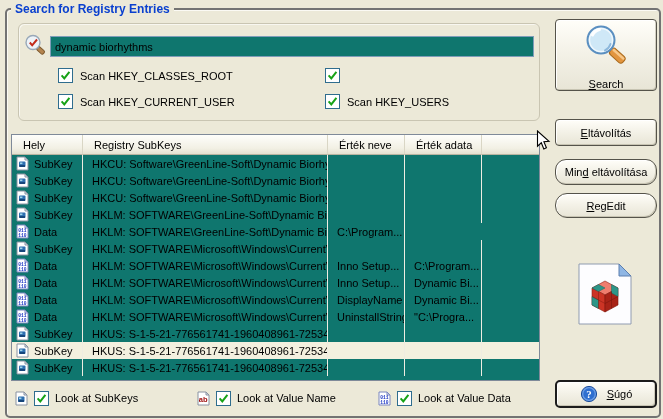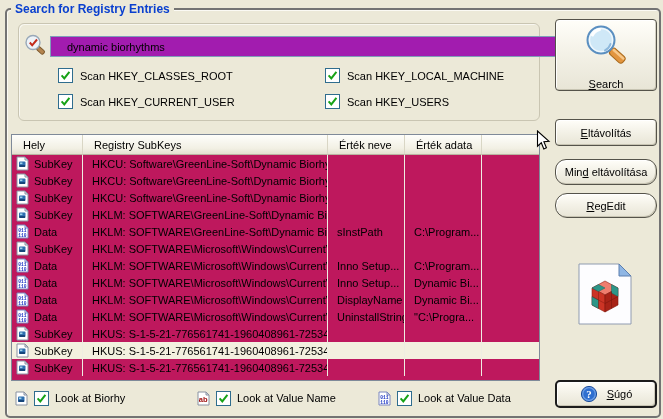--- a/index.html
+++ b/index.html
@@ -9,39 +9,39 @@
   
   .groupbox{position:absolute;left:5px;top:8px;width:652px;height:406px;
             border:2px solid #737373;border-radius:5px;box-shadow:inset 1px 1px 0 #fbfaf4;}
   .groupbox-title{position:absolute;top:-8px;left:4px;background:var(--window_bg,#ece9d8);
             padding:0 4px;font-weight:bold;font-size:12px;color:var(--title,#0a40cf);}
   
   .search-panel{position:absolute;left:11px;top:13px;width:520px;height:96px;
             border:1px solid #c9c5b2;border-radius:6px;box-shadow:inset 1px 1px 0 #f8f7f0;}
   .mag-small{position:absolute;left:4px;top:9px;width:24px;height:24px;}
   .search-input{position:absolute;left:31px;top:12px;width:474px;height:15px;
-            border:1px solid #7f9db9;background:#a21caf;font:11px "Liberation Sans",sans-serif;
-            padding:2px 16px;outline:none;}
+            border:1px solid #7f9db9;background:#0f766e;font:11px "Liberation Sans",sans-serif;
+            padding:2px 4px;outline:none;}
   .scan-item{position:absolute;display:flex;align-items:center;gap:7px;height:15px;}
   .scan-item:nth-child(1){left:39px;top:44px;}
   .scan-item:nth-child(2){left:306px;top:44px;}
   .scan-item:nth-child(3){left:39px;top:70px;}
   .scan-item:nth-child(4){left:306px;top:70px;}
   
   .cb{width:13px;height:13px;background:#fff;border:1px solid #2f6d8e;display:inline-flex;
       align-items:center;justify-content:center;flex:0 0 auto;}
   
   .table{position:absolute;left:4px;top:124px;width:527px;height:245px;background:#fff;
          border:1px solid #7f8a99;display:flex;flex-direction:column;overflow:hidden;}
   .thead{display:flex;height:20px;flex:0 0 auto;}
   .th{display:flex;align-items:center;padding-left:11px;box-sizing:border-box;
       background:linear-gradient(180deg,#fefefb,#f2f0e4 70%,#e4e1d0);
       border-bottom:1px solid var(--header_border,#b8b4a1);
       border-right:1px solid #d9d6c5;white-space:nowrap;overflow:hidden;}
-  .tbody{flex:1;background:#be185d;}
+  .tbody{flex:1;background:#0f766e;}
   .tr{display:flex;height:17px;align-items:stretch;}
   .tr.hl{background:var(--highlight,#f3f0df);}
   .td{display:flex;align-items:center;box-sizing:border-box;border-right:1px solid #efede2;
       white-space:nowrap;overflow:hidden;}
   .c0{width:71px;}.c1{width:245px;}.c2{width:77px;}.c3{width:77px;}.c4{flex:1;border-right:none;}
   .td.c0{padding-left:4px;gap:5px;}
   .td.c1,.td.c2,.td.c3{padding-left:9px;}
   
   .look-group{position:absolute;top:379px;height:18px;display:flex;align-items:center;gap:6px;}
   .look-group:nth-of-type(1){left:8px;}
@@ -91,21 +91,20 @@
               </svg>
             </span>
             <span class="cb-label">Scan HKEY_CLASSES_ROOT</span>
           </div>
           <div class="scan-item">
             <span class="cb">
               <svg width="11" height="11" viewBox="0 0 11 11">
                 <path d="M1.6 5.4 L4.3 8.4 L9.4 1.9" fill="none" stroke="var(--check,#16a216)" stroke-width="2"></path>
               </svg>
             </span>
-            <span class="cb-label">Scan HKEY_LOCAL_MACHINE</span>
           </div>
           <div class="scan-item">
             <span class="cb">
               <svg width="11" height="11" viewBox="0 0 11 11">
                 <path d="M1.6 5.4 L4.3 8.4 L9.4 1.9" fill="none" stroke="var(--check,#16a216)" stroke-width="2"></path>
               </svg>
             </span>
             <span class="cb-label">Scan HKEY_CURRENT_USER</span>
           </div>
           <div class="scan-item">
@@ -206,21 +205,20 @@
                 <svg width="13" height="15" viewBox="0 0 13 15">
                   <path d="M1 1 h8 l3 3 v10 h-11 z" fill="#fff" stroke="#7a86c0"></path>
                   <path d="M9 1 l3 3 h-3 z" fill="#dde3f2" stroke="#7a86c0"></path>
                   <text x="2.2" y="8.2" font-family="Liberation Mono, monospace" font-size="4.6" font-weight="bold" fill="#1c35c4">011</text>
                   <text x="2.2" y="13" font-family="Liberation Mono, monospace" font-size="4.6" font-weight="bold" fill="#1c35c4">110</text>
                 </svg>
               </span>
               <span>Data</span>
             </div>
             <div class="td c1">HKLM: SOFTWARE\GreenLine-Soft\Dynamic Bior...</div>
-            <div class="td c2">sInstPath</div>
             <div class="td c3">C:\Program...</div>
             <div class="td c4"></div>
           </div>
           <div class="tr">
             <div class="td c0">
               <span style="display:inline-flex">
                 <svg width="13" height="15" viewBox="0 0 13 15">
                   <path d="M1 1 h8 l3 3 v10 h-11 z" fill="#fff" stroke="#8a93a2"></path>
                   <path d="M9 1 l3 3 h-3 z" fill="#dce4ee" stroke="#8a93a2"></path>
                   <rect x="3" y="5.5" width="6.5" height="5.5" rx="1" fill="#2e6fb0"></rect>
@@ -369,21 +367,21 @@
               <rect x="3" y="5.5" width="6.5" height="5.5" rx="1" fill="#2e6fb0"></rect>
               <rect x="4" y="6.5" width="2.4" height="1.6" fill="#9fd4e8"></rect>
               <rect x="3.4" y="9.2" width="5.6" height="1.6" fill="#123c6e"></rect>
             </svg>
           </span>
           <span class="cb">
             <svg width="11" height="11" viewBox="0 0 11 11">
               <path d="M1.6 5.4 L4.3 8.4 L9.4 1.9" fill="none" stroke="var(--check,#16a216)" stroke-width="2"></path>
             </svg>
           </span>
-          <span class="look-label">Look at Biorhy</span>
+          <span class="look-label">Look at SubKeys</span>
         </div>
         <div class="look-group">
           <span style="display:inline-flex">
             <svg width="13" height="15" viewBox="0 0 13 15">
               <path d="M1 1 h8 l3 3 v10 h-11 z" fill="#fff" stroke="#8a93a2"></path>
               <path d="M9 1 l3 3 h-3 z" fill="#dce4ee" stroke="#8a93a2"></path>
               <text x="1.8" y="10.5" font-family="Liberation Sans, sans-serif" font-size="7.5" font-weight="bold" fill="#a01010">ab</text>
             </svg>
           </span>
           <span class="cb">

